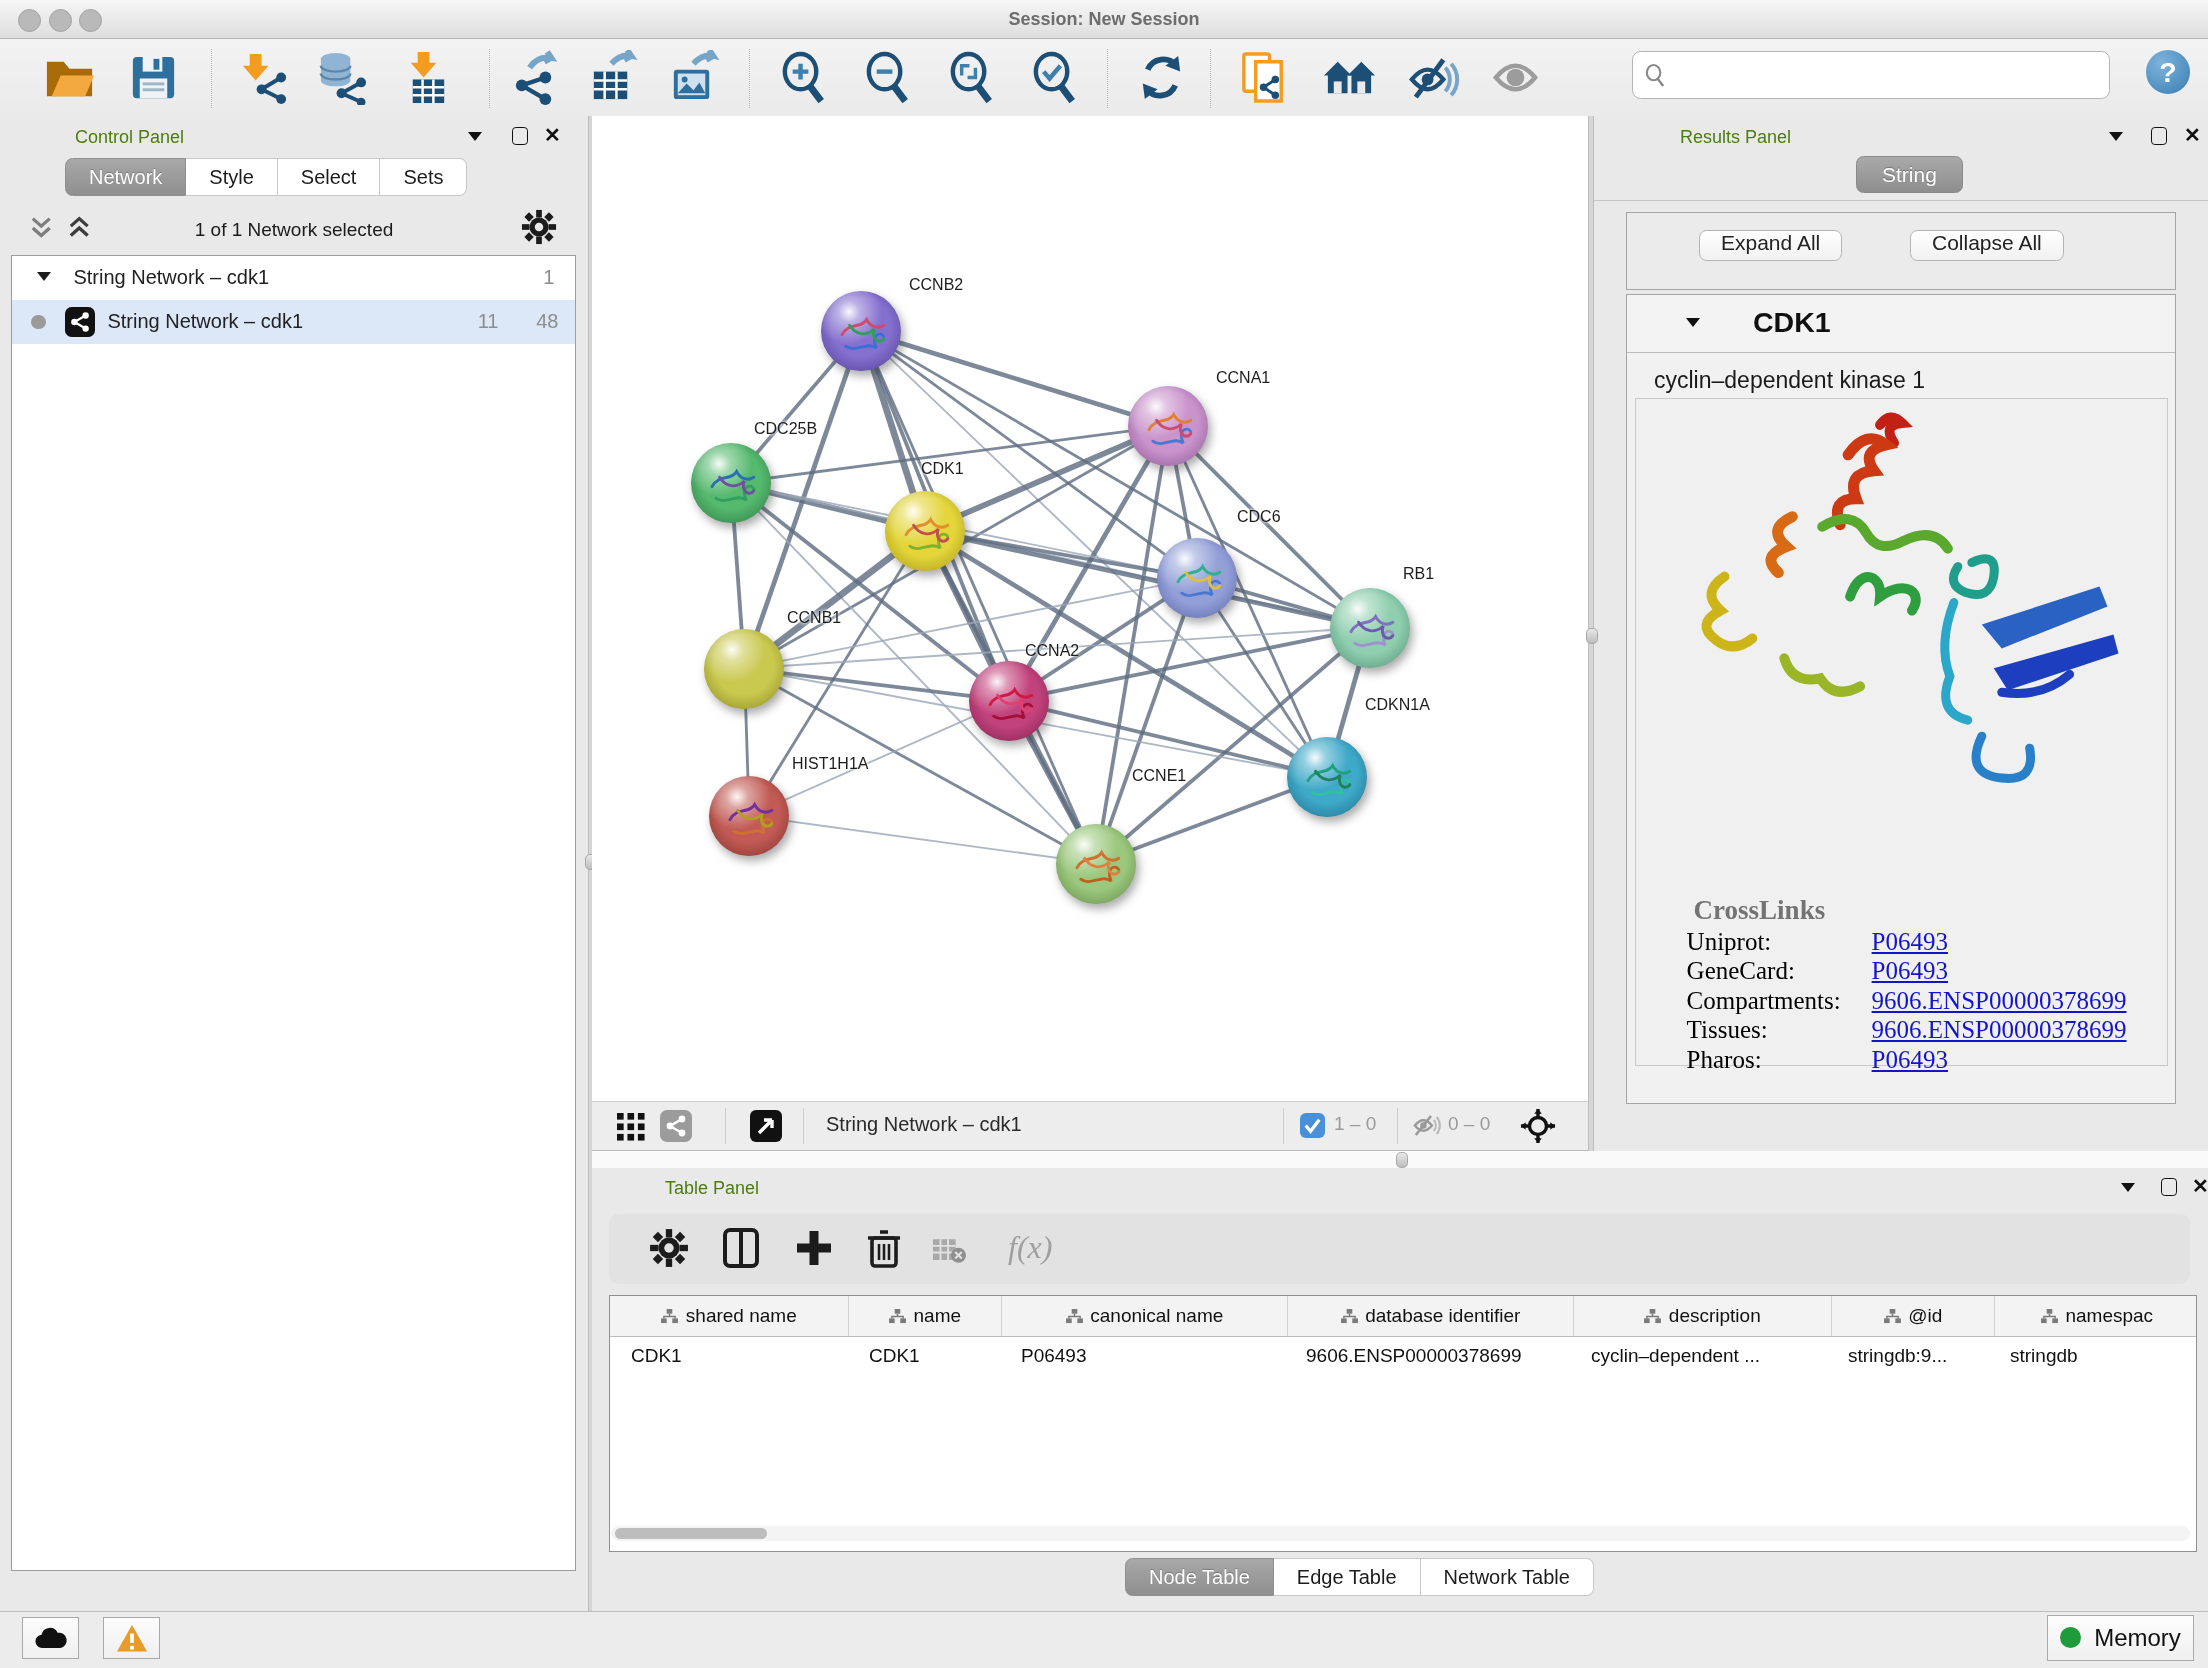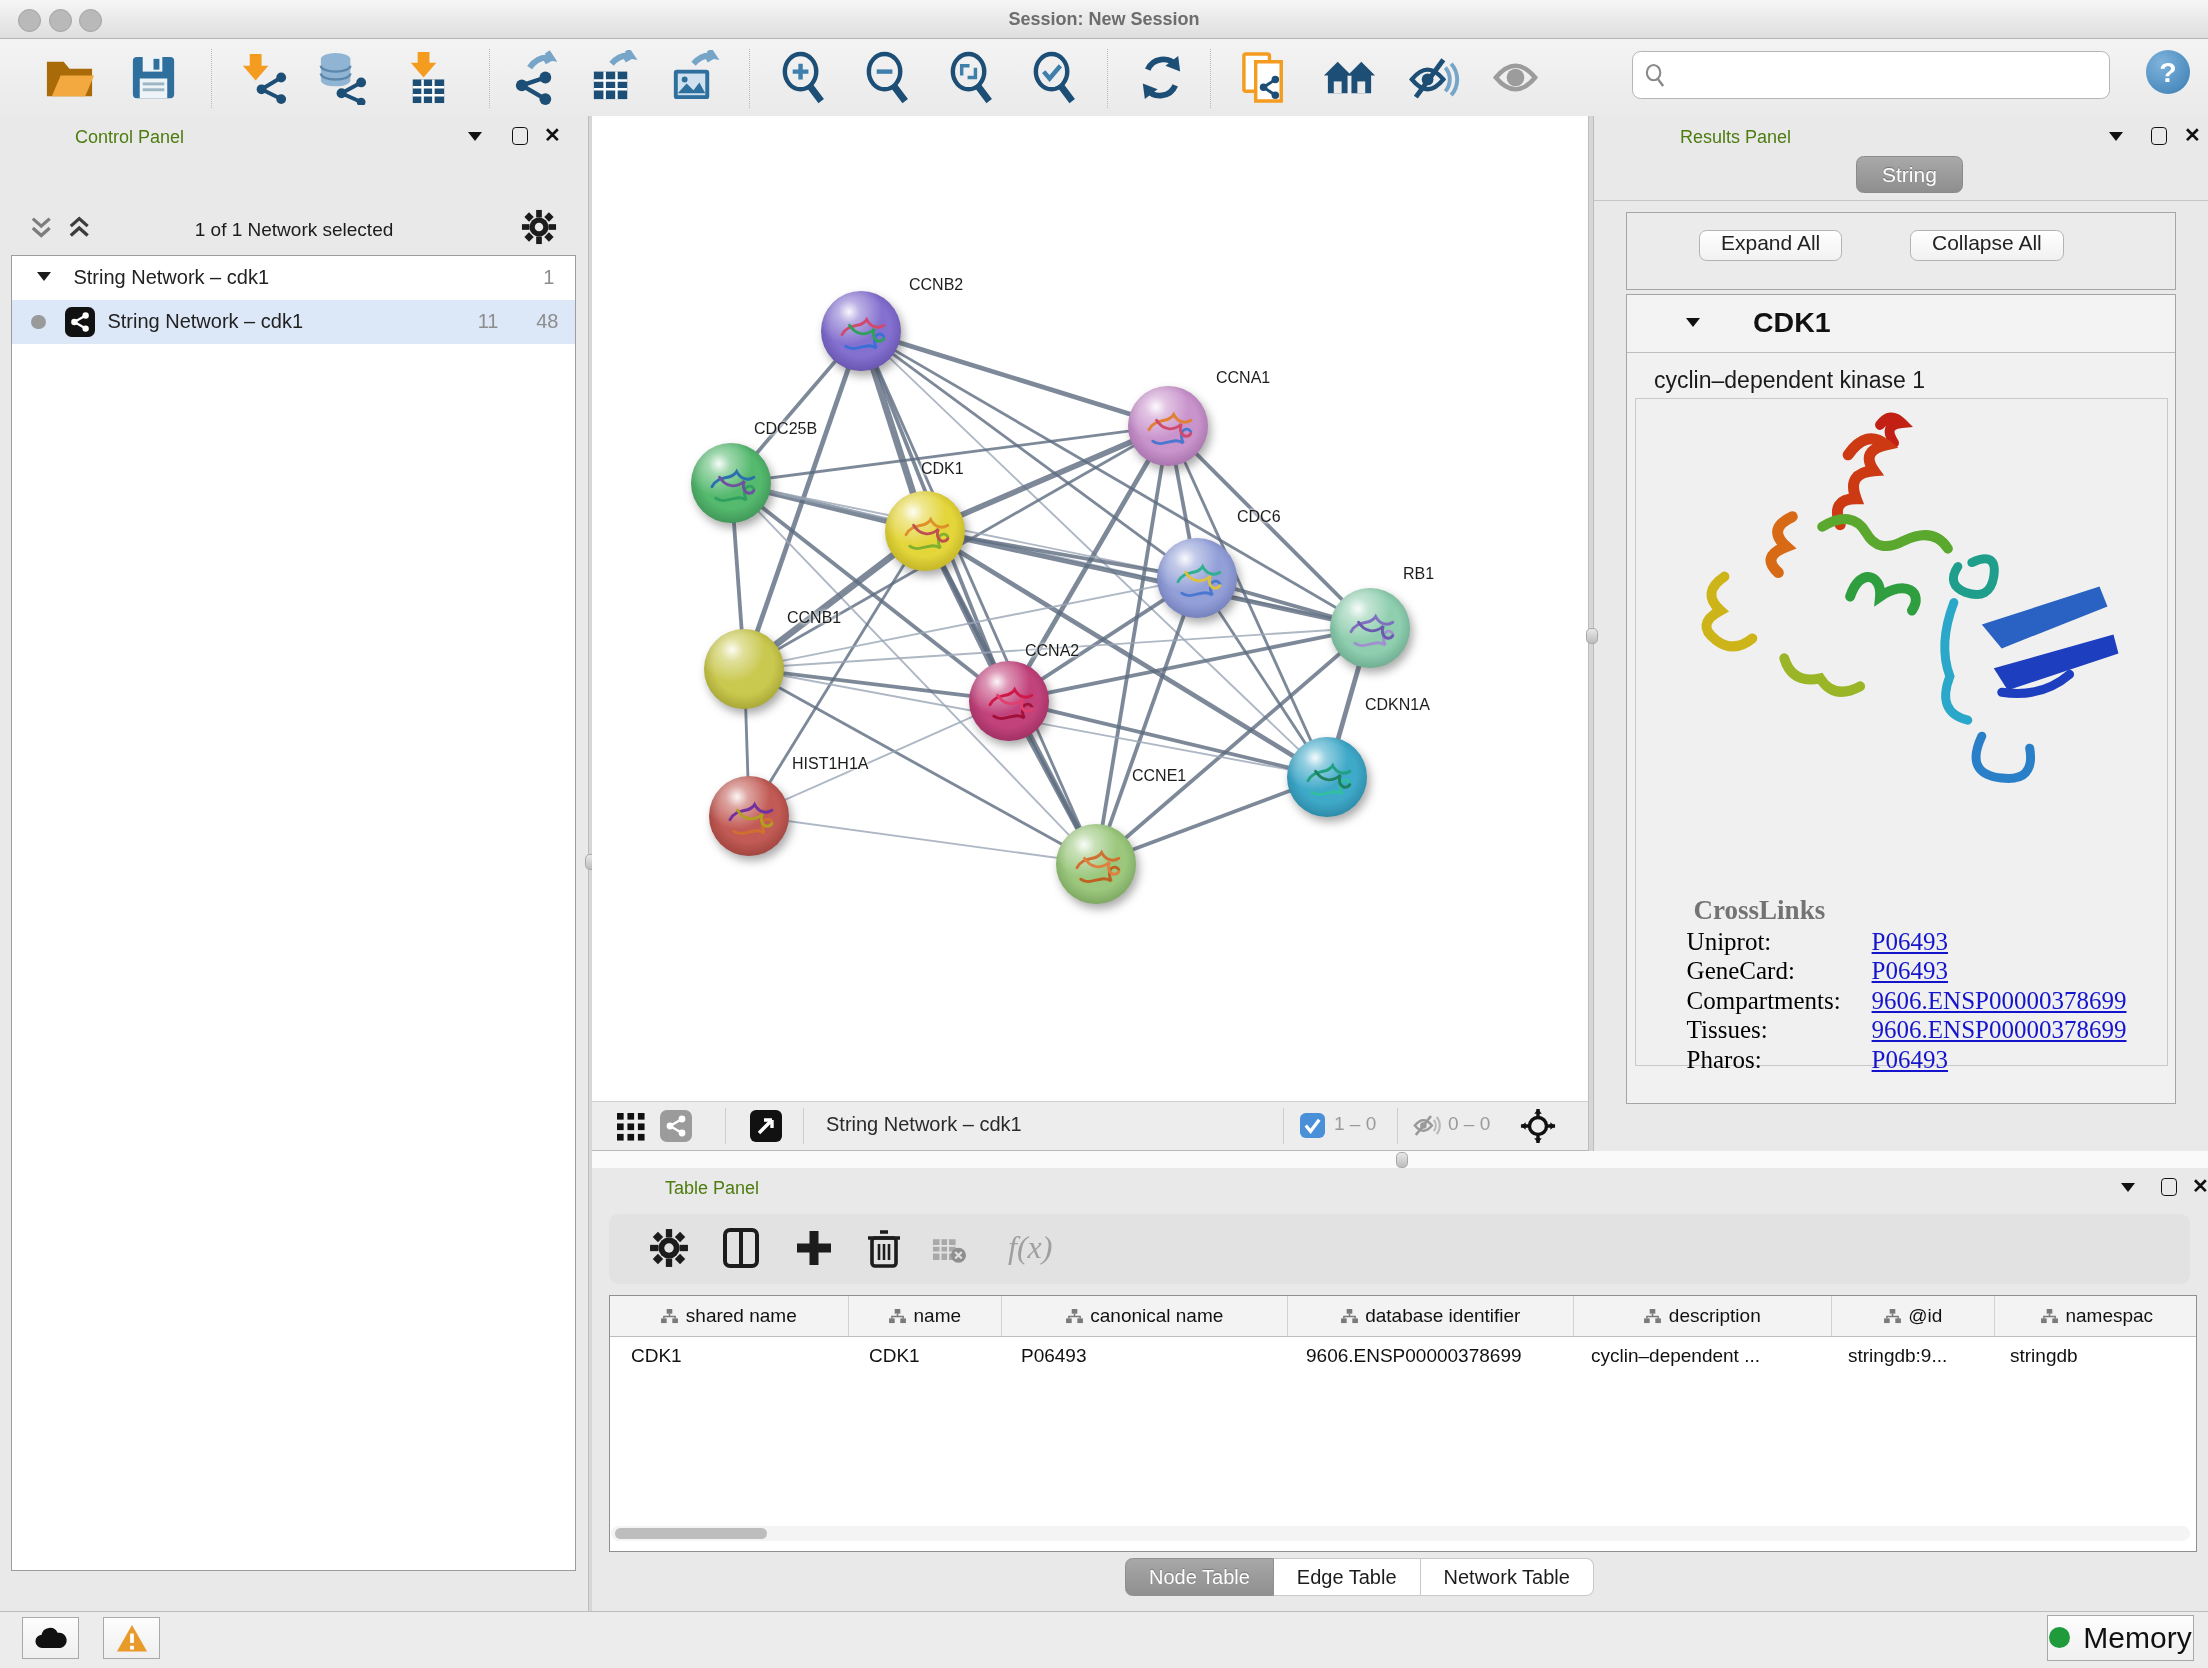--- a/index.html
+++ b/index.html
@@ -98,21 +98,21 @@
   .td{font-size:19px;color:#111;padding-left:21px;display:flex;align-items:center;
     overflow:hidden;white-space:nowrap;flex:0 0 auto;}
   #tp-hscroll{position:absolute;left:19px;top:358px;width:1579px;height:15px;background:#f4f4f4;border-radius:7.6px;}
   #tp-thumb{position:absolute;left:3.8px;top:1.9px;width:152px;height:11.4px;border-radius:5.7px;background:#bdbdbd;}
   
   #status-bar{left:0;top:1611px;width:2208px;height:57px;background:#ececec;border-top:1px solid #bdbdbd;}
   .sb-btn{position:absolute;top:4.8px;width:55px;height:40px;background:linear-gradient(#fdfdfd,#efefef);
     border:1px solid #a9a9a9;display:flex;align-items:center;justify-content:center;}
   #memory-btn{position:absolute;left:2047px;top:2.9px;width:145px;height:44px;
     background:linear-gradient(#fdfdfd,#f0f0f0);border:1px solid #a9a9a9;
-    display:flex;align-items:center;justify-content:center;gap:13px;font-size:30px;color:#111;}
+    display:flex;align-items:center;justify-content:center;gap:13px;font-size:24px;color:#111;}
   #memory-dot{width:21px;height:21px;border-radius:50%;}
   .chev{stroke:#7d7d7d;stroke-width:3.5;fill:none;}
 </style>
 </head>
 <body>
 
 <div id="titlebar" class="abs">
   <div class="traffic" style="left:18px"></div>
   <div class="traffic" style="left:49px"></div>
   <div class="traffic" style="left:79px"></div>
@@ -241,20 +241,26 @@
   </div>
   <div id="help-btn">?</div>
 </div>
 
 <div id="control-panel" class="abs">
   <div class="abs panel-title" style="left:27px;top:10.5px">Control Panel</div>
   <div class="ph-btn ph-tri" style="left:468px;top:16px"></div>
   <div class="ph-btn ph-float" style="left:512px;top:10.5px"></div>
   <div class="ph-btn ph-x" style="left:544px;top:10.5px">✕</div>
 
+  <div class="seg" id="cp-tabs" style="left:65px;top:42px">
+      <div class="tab sel">Network</div>
+      <div class="tab">Style</div>
+      <div class="tab">Select</div>
+      <div class="tab">Sets</div>
+    </div>
 
   <svg class="abs" style="left:28.5px;top:97px" width="32" height="30" viewBox="0 0 34 32">
     <path class="chev" d="M4 6 l9 8 9 -8 M4 16 l9 8 9 -8"></path>
   </svg>
   <svg class="abs" style="left:67px;top:97px" width="32" height="30" viewBox="0 0 34 32">
     <path d="M4 14 l9 -8 9 8 M4 24 l9 -8 9 8" stroke="#3c3c3c" stroke-width="3.5" fill="none"></path>
   </svg>
   <div id="cp-status" class="abs" style="left:0;top:103px;width:588px;text-align:center">1 of 1 Network selected</div>
   <svg class="abs" style="left:521px;top:93px" width="36" height="36" viewBox="0 0 38 38">
     <g fill="#1c1c1c">

